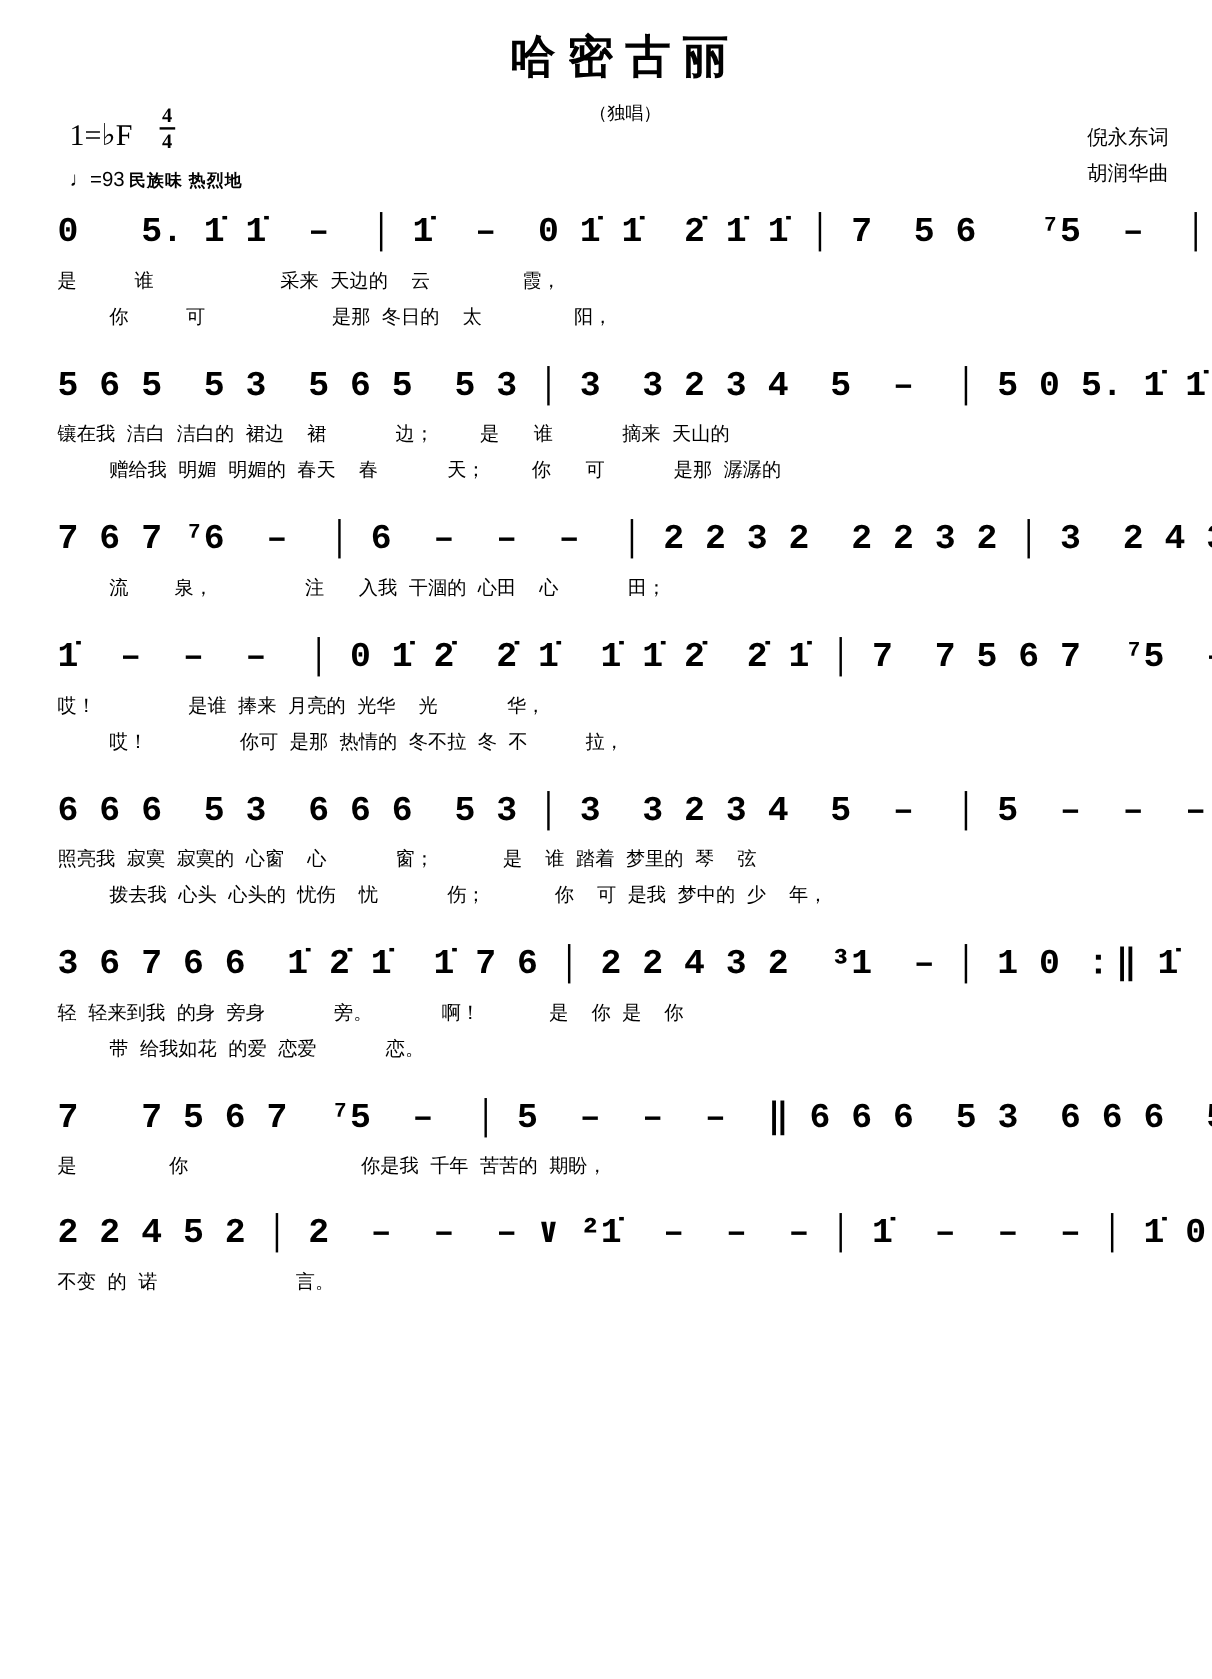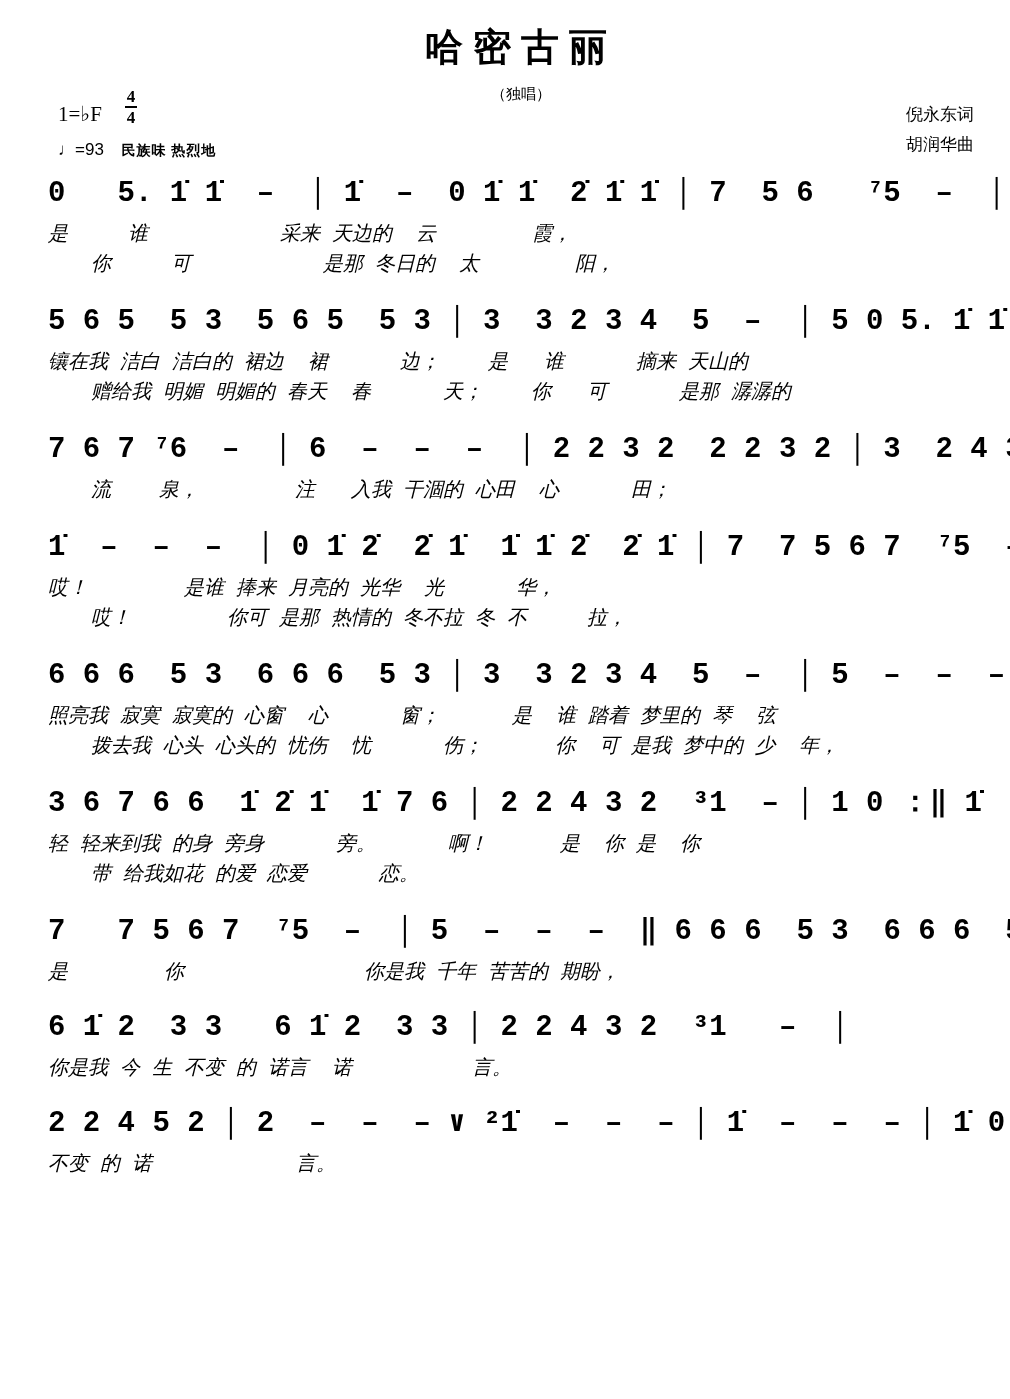--- a/index.html
+++ b/index.html
@@ -38,21 +38,21 @@
     margin-top: 12px;
   }
   .meta-left {
     position: absolute;
     left: 58px;
     top: 88px;
     font-family: "Liberation Serif", serif;
     font-size: 19px;
   }
   .meta-left .key {
-    font-size: 21px;
+    font-size: 25px;
   }
   .timesig {
     display: inline-block;
     margin-left: 18px;
     text-align: center;
     vertical-align: -2px;
     line-height: 1;
   }
   .timesig .num {
     display: block;
@@ -73,21 +73,20 @@
     top: 140px;
     font-family: "Liberation Sans", sans-serif;
     font-size: 13px;
     font-weight: bold;
   }
   .tempo .mark {
     font-weight: normal;
     font-size: 17px;
   }
   .style-words {
-    margin-left: 14px;
     font-size: 14px;
     letter-spacing: 1px;
   }
   .credits {
     position: absolute;
     right: 52px;
     top: 100px;
     font-family: "Liberation Sans", sans-serif;
     font-size: 17px;
     line-height: 1.75;
@@ -113,25 +112,24 @@
     font-size: 29px;
     font-weight: bold;
     white-space: pre;
     letter-spacing: 0px;
     line-height: 52px;
   }
   .lyr-row {
     position: relative;
     height: 30px;
     font-family: "Liberation Sans", sans-serif;
-    font-size: 20px;
+    font-size: 16px;
     white-space: pre;
     line-height: 30px;
     letter-spacing: 0px;
-    font-style: italic;
   }
   .lyr-row.second {
     height: 32px;
     margin-left: 43px;
   }
   
   .raw {
     white-space: pre;
     font-family: "Liberation Mono", monospace;
   }
@@ -197,24 +195,20 @@
       <div class="notes-row raw">3 6 7 6 6  1̇ 2̇ 1̇  1̇ 7 6 │ 2 2 4 3 2  ³1  – │ 1 0 ：‖ 1̇  –  –  – │ 0 1̇ 2̇  2̇ 1̇ 0 1̇ 2̇  2̇ 1̇ │</div>
       <div class="lyr-row raw">轻 轻来到我 的身 旁身      旁。      啊！      是  你 是  你</div>
       <div class="lyr-row second raw">带 给我如花 的爱 恋爱      恋。</div>
     </div>
 
     <div class="system">
       <div class="notes-row raw">7   7 5 6 7  ⁷5  –  │ 5  –  –  –  ‖ 6 6 6  5 3  6 6 6  5 3 │</div>
       <div class="lyr-row raw">是        你               你是我 千年 苦苦的 期盼，</div>
     </div>
 
-    <div class="system">
-      <div class="notes-row raw">6 1̇ 2  3 3   6 1̇ 2  3 3 │ 2 2 4 3 2  ³1   –  │</div>
-      <div class="lyr-row raw">你是我 今 生 不变 的 诺言  诺          言。</div>
-    </div>
 
     <div class="system">
       <div class="notes-row raw">2 2 4 5 2 │ 2  –  –  – ∨ ²1̇  –  –  – │ 1̇  –  –  – │ 1̇ 0 0 0 ‖</div>
       <div class="lyr-row raw">不变 的 诺            言。</div>
     </div>
 
   </div>
 </div>
 
 </body></html>

